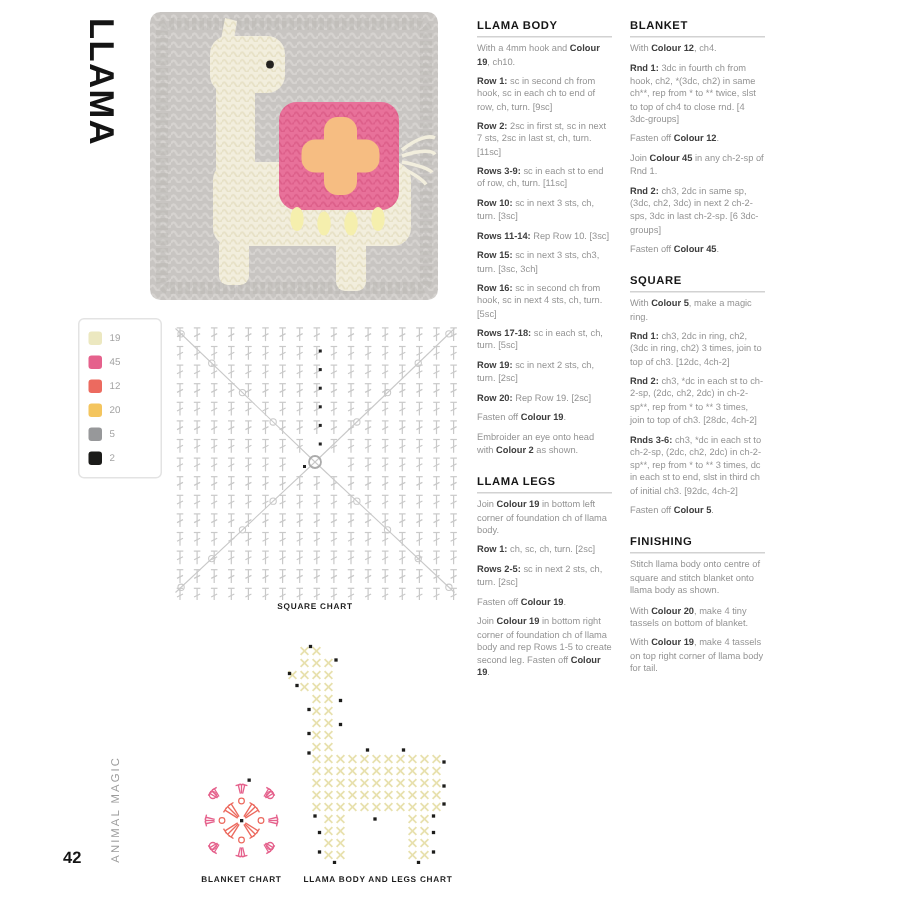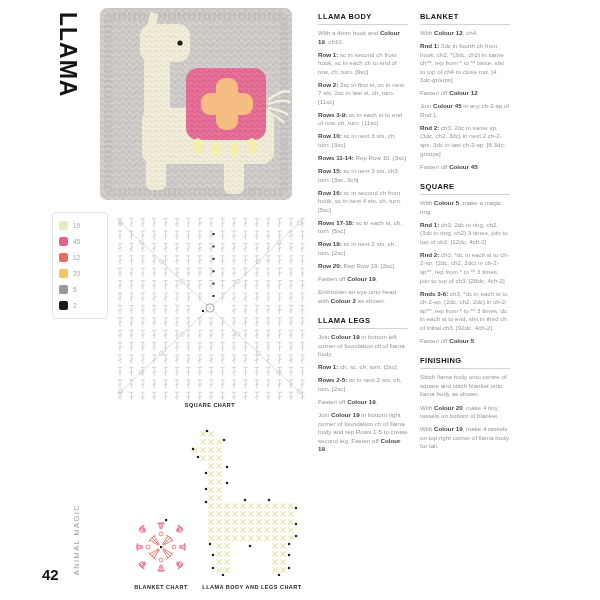--- a/index.html
+++ b/index.html
@@ -4,21 +4,21 @@
 <style>
   html,body{margin:0;padding:0;background:#fff;}
   .page{position:relative;width:600px;height:600px;background:#ffffff;
         font-family:"Liberation Sans",sans-serif;overflow:hidden;}
 
   
   .v-title{position:absolute;left:54px;top:12px;writing-mode:vertical-rl;
            font-weight:bold;font-size:23px;letter-spacing:1px;color:#141414;}
   .v-side{position:absolute;left:72px;top:504px;writing-mode:vertical-rl;
           transform:rotate(180deg);font-size:7.5px;letter-spacing:1.4px;color:#9c9c9c;}
-  .page-num{position:absolute;left:42px;top:566px;font-weight:bold;font-size:15px;color:#141414;}
+  .page-num{position:absolute;left:42px;top:566px;font-weight:bold;font-size:11px;color:#141414;}
 
   
   .photo{position:absolute;left:100px;top:8px;}
   .legend{position:absolute;left:52px;top:212px;width:42px;padding:8px 6px;
           border:1px solid #e3e3e3;border-radius:4px;background:#fff;}
   .legend-item{display:flex;align-items:center;margin:0 0 7px 0;}
   .legend-item:last-child{margin-bottom:0;}
   .swatch{width:9px;height:9px;border-radius:2px;margin-right:5px;flex:none;}
   .legend-label{font-size:6.5px;color:#a3a3a3;}
 

